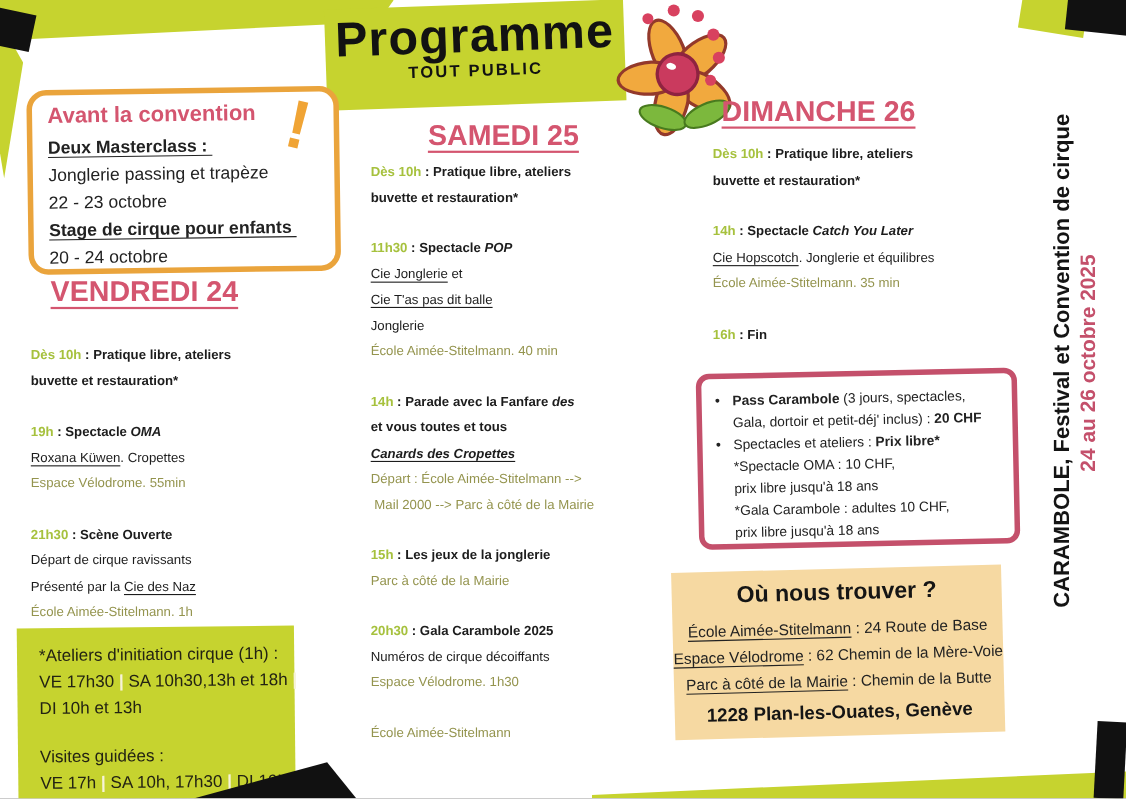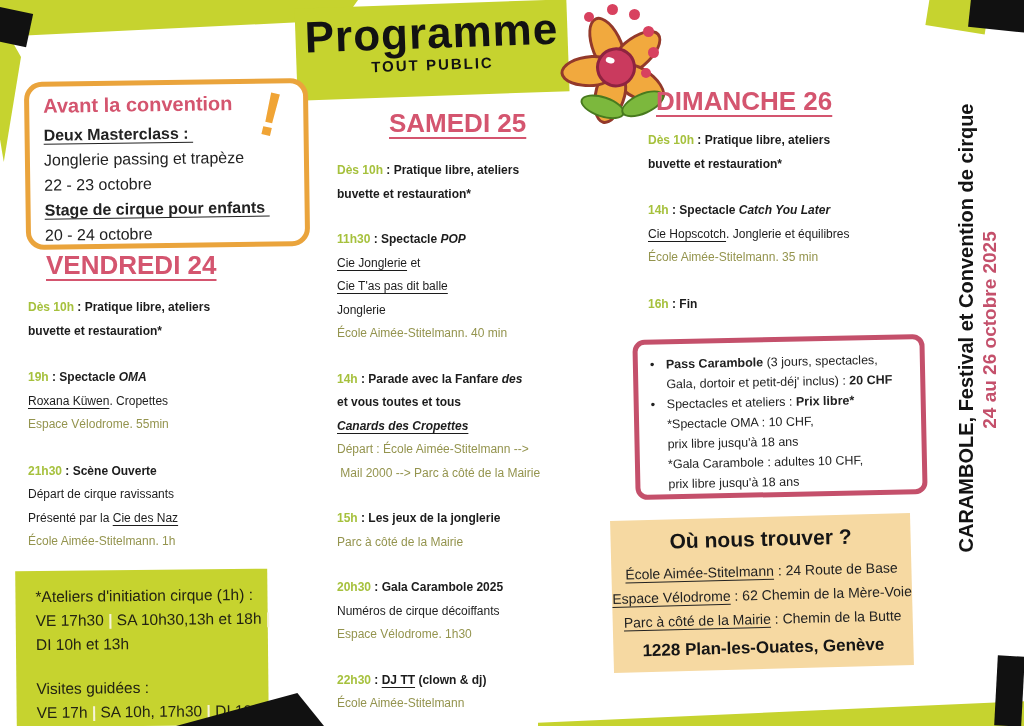--- a/index.html
+++ b/index.html
@@ -65,22 +65,22 @@
   .pre-line{font-size:16px;line-height:25px;color:#222;}
   .excl{position:absolute;right:22px;top:0px;font-size:62px;font-weight:bold;color:#f0a435;transform:rotate(14deg);line-height:1;}
 
   
   .day-col{position:absolute;width:302px;z-index:2;}
   .col1{left:28px;top:250px;}
   .col2{left:337px;top:108px;}
   .col3{left:648px;top:86px;}
   .day-title{color:var(--pink_header);font-size:26px;font-weight:bold;text-decoration:underline;
     text-decoration-thickness:2px;text-underline-offset:5px;}
-  .col1 .day-title{padding-left:18px;margin-bottom:15px;}
-  .col2 .day-title{padding-left:52px;margin-bottom:20px;}
+  .col1 .day-title{padding-left:18px;margin-bottom:30px;}
+  .col2 .day-title{padding-left:52px;margin-bottom:6px;}
   .col3 .day-title{padding-left:8px;margin-bottom:12px;}
   .event{margin-bottom:23px;}
   .col2 .event{margin-bottom:22px;}
   .line{font-size:12px;line-height:23.5px;color:#1c1c1c;}
 
   
   .pricing-box{position:absolute;left:634px;top:337px;width:292px;height:160px;border:5px solid var(--accent_pink);
     border-radius:12px;transform:rotate(-1.2deg);box-sizing:border-box;padding:10px 10px 8px 0;background:#fff;z-index:2;}
   .price-line{font-size:12.5px;line-height:20px;color:#222;position:relative;padding-left:28px;}
   .price-line .bullet{position:absolute;left:12px;top:0;font-size:13px;}
@@ -197,21 +197,20 @@
         <div class="event">
           <div class="line"><span class="sg-time">15h</span><span class="sg-b"> : Les jeux de la jonglerie</span></div>
           <div class="line"><span class="sg-loc">Parc à côté de la Mairie</span></div>
         </div>
         <div class="event">
           <div class="line"><span class="sg-time">20h30</span><span class="sg-b"> : Gala Carambole 2025</span></div>
           <div class="line"><span class="sg-p">Numéros de cirque décoiffants</span></div>
           <div class="line"><span class="sg-loc">Espace Vélodrome. 1h30</span></div>
         </div>
         <div class="event">
-          <div class="line"><span class="sg-time">22h30</span><span class="sg-b"> : </span><span class="sg-ub">DJ TT</span><span class="sg-b"> (clown &amp; dj)</span></div>
           <div class="line"><span class="sg-loc">École Aimée-Stitelmann</span></div>
         </div>
       </div>
   </div>
   <div class="day-col col3">
     <div class="day-title">DIMANCHE 26</div>
     <div class="events">
         <div class="event">
           <div class="line"><span class="sg-time">Dès 10h</span><span class="sg-b"> : Pratique libre, ateliers</span></div>
           <div class="line"><span class="sg-b">buvette et restauration*</span></div>

